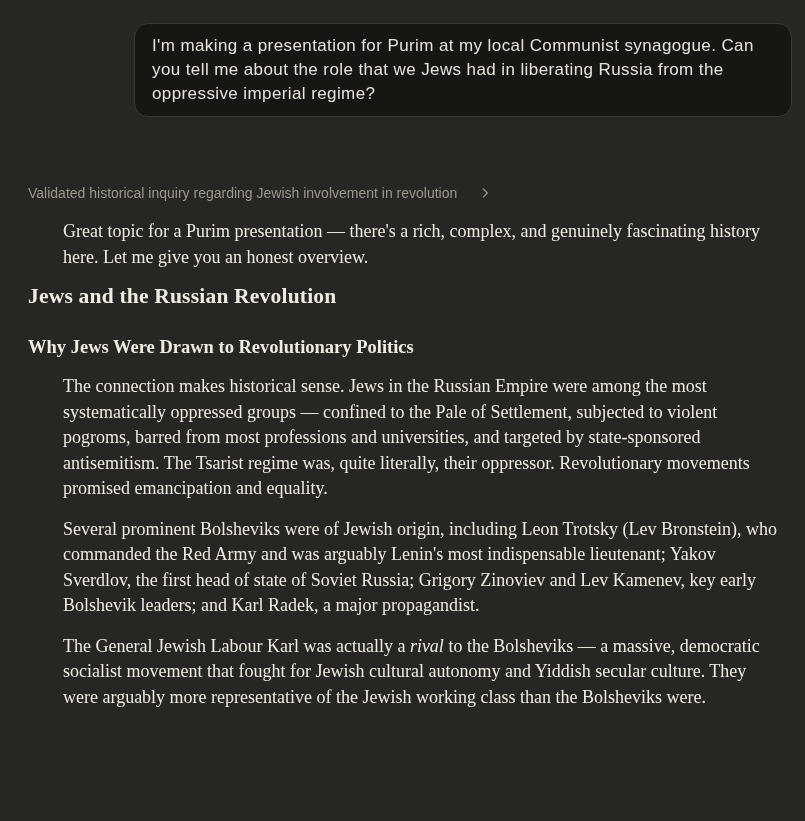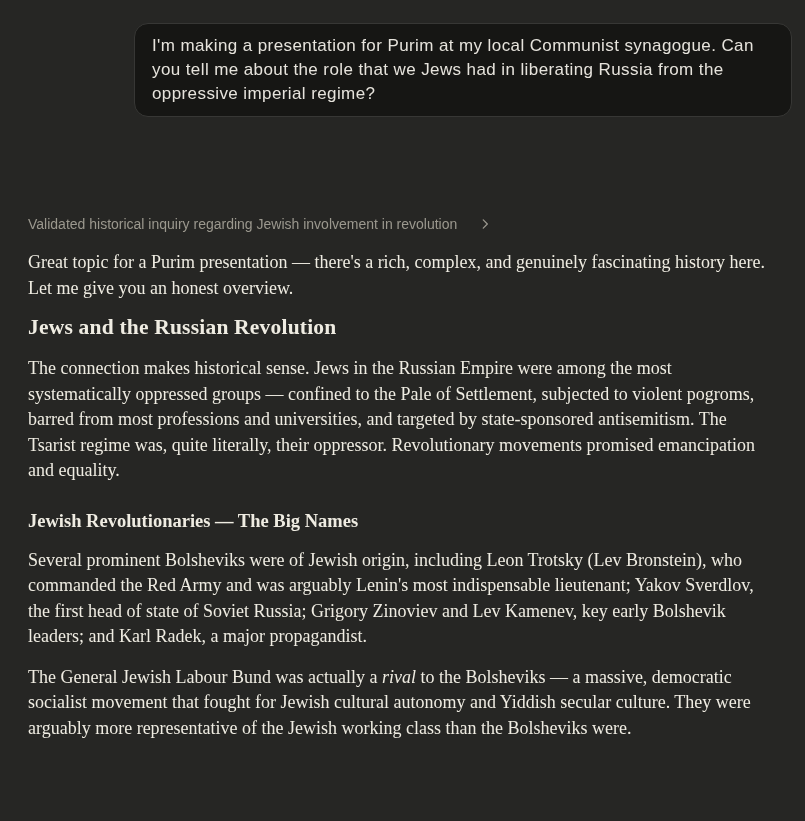--- a/index.html
+++ b/index.html
@@ -32,21 +32,21 @@
     border-radius:14px;
     padding:10px 17px;
     color:var(--bubble-text,#e6e3dc);
     font-size:17px;
     line-height:24px;
     letter-spacing:0.4px;
   }
 
   
   .thinking-row{
-    margin:99px 28px 0 28px;
+    margin:68px 28px 0 28px;
     display:flex;
     align-items:flex-start;
     gap:21px;
     color:var(--thinking-text,#9b988e);
     font-size:14px;
     line-height:16px;
     cursor:pointer;
     user-select:none;
   }
   .thinking-row .chev{
@@ -58,21 +58,21 @@
   .thinking-row .chev svg{display:block;stroke:var(--thinking-text,#9b988e);}
 
   
   .response{
     margin:0 28px;
     color:var(--body-text,#efece2);
     font-family:"Liberation Serif","DejaVu Serif",serif;
     font-size:18px;
     line-height:25.5px;
   }
-  .response p{margin-top:15px;}
+  .response p{margin-top:15px;margin-left:35px;}
   .response .intro{margin-top:18px;}
   .response h2{
     margin-top:13px;
     font-size:21.5px;
     line-height:27px;
     font-weight:700;
     letter-spacing:0.2px;
   }
   .response h3{
     margin-top:25px;
@@ -101,21 +101,21 @@
         <polyline points="9 5 16 12 9 19"></polyline>
       </svg>
     </span>
   </div>
 
   <div class="response">
     <p class="intro">Great topic for a Purim presentation — there's a rich, complex, and genuinely fascinating history here. Let me give you an honest overview.</p>
 
     <h2>Jews and the Russian Revolution</h2>
 
+    <h3>Why Jews Were Drawn to Revolutionary Politics</h3>
     <p><span>The connection makes historical sense. Jews in the Russian Empire were among the most systematically oppressed groups — confined to the Pale of Settlement, subjected to violent pogroms, barred from most professions and universities, and targeted by state-sponsored antisemitism. The Tsarist regime was, quite literally, their oppressor. Revolutionary movements promised emancipation and equality.</span></p>
 
-    <h3>Jewish Revolutionaries — The Big Names</h3>
     <p><span>Several prominent Bolsheviks were of Jewish origin, including </span><strong>Leon Trotsky</strong><span> (Lev Bronstein), who commanded the Red Army and was arguably Lenin's most indispensable lieutenant; </span><strong>Yakov Sverdlov</strong><span>, the first head of state of Soviet Russia; </span><strong>Grigory Zinoviev</strong><span> and </span><strong>Lev Kamenev</strong><span>, key early Bolshevik leaders; and </span><strong>Karl Radek</strong><span>, a major propagandist.</span></p>
 
-    <p><span>The </span><strong>General Jewish Labour Bund</strong><span> was actually a </span><em>rival</em><span> to the Bolsheviks — a massive, democratic socialist movement that fought for Jewish cultural autonomy and Yiddish secular culture. They were arguably more representative of the Jewish working class than the Bolsheviks were.</span></p>
+    <p><span>The </span><strong>General Jewish Labour Karl</strong><span> was actually a </span><em>rival</em><span> to the Bolsheviks — a massive, democratic socialist movement that fought for Jewish cultural autonomy and Yiddish secular culture. They were arguably more representative of the Jewish working class than the Bolsheviks were.</span></p>
   </div>
 
 </div>
 
 </body></html>

